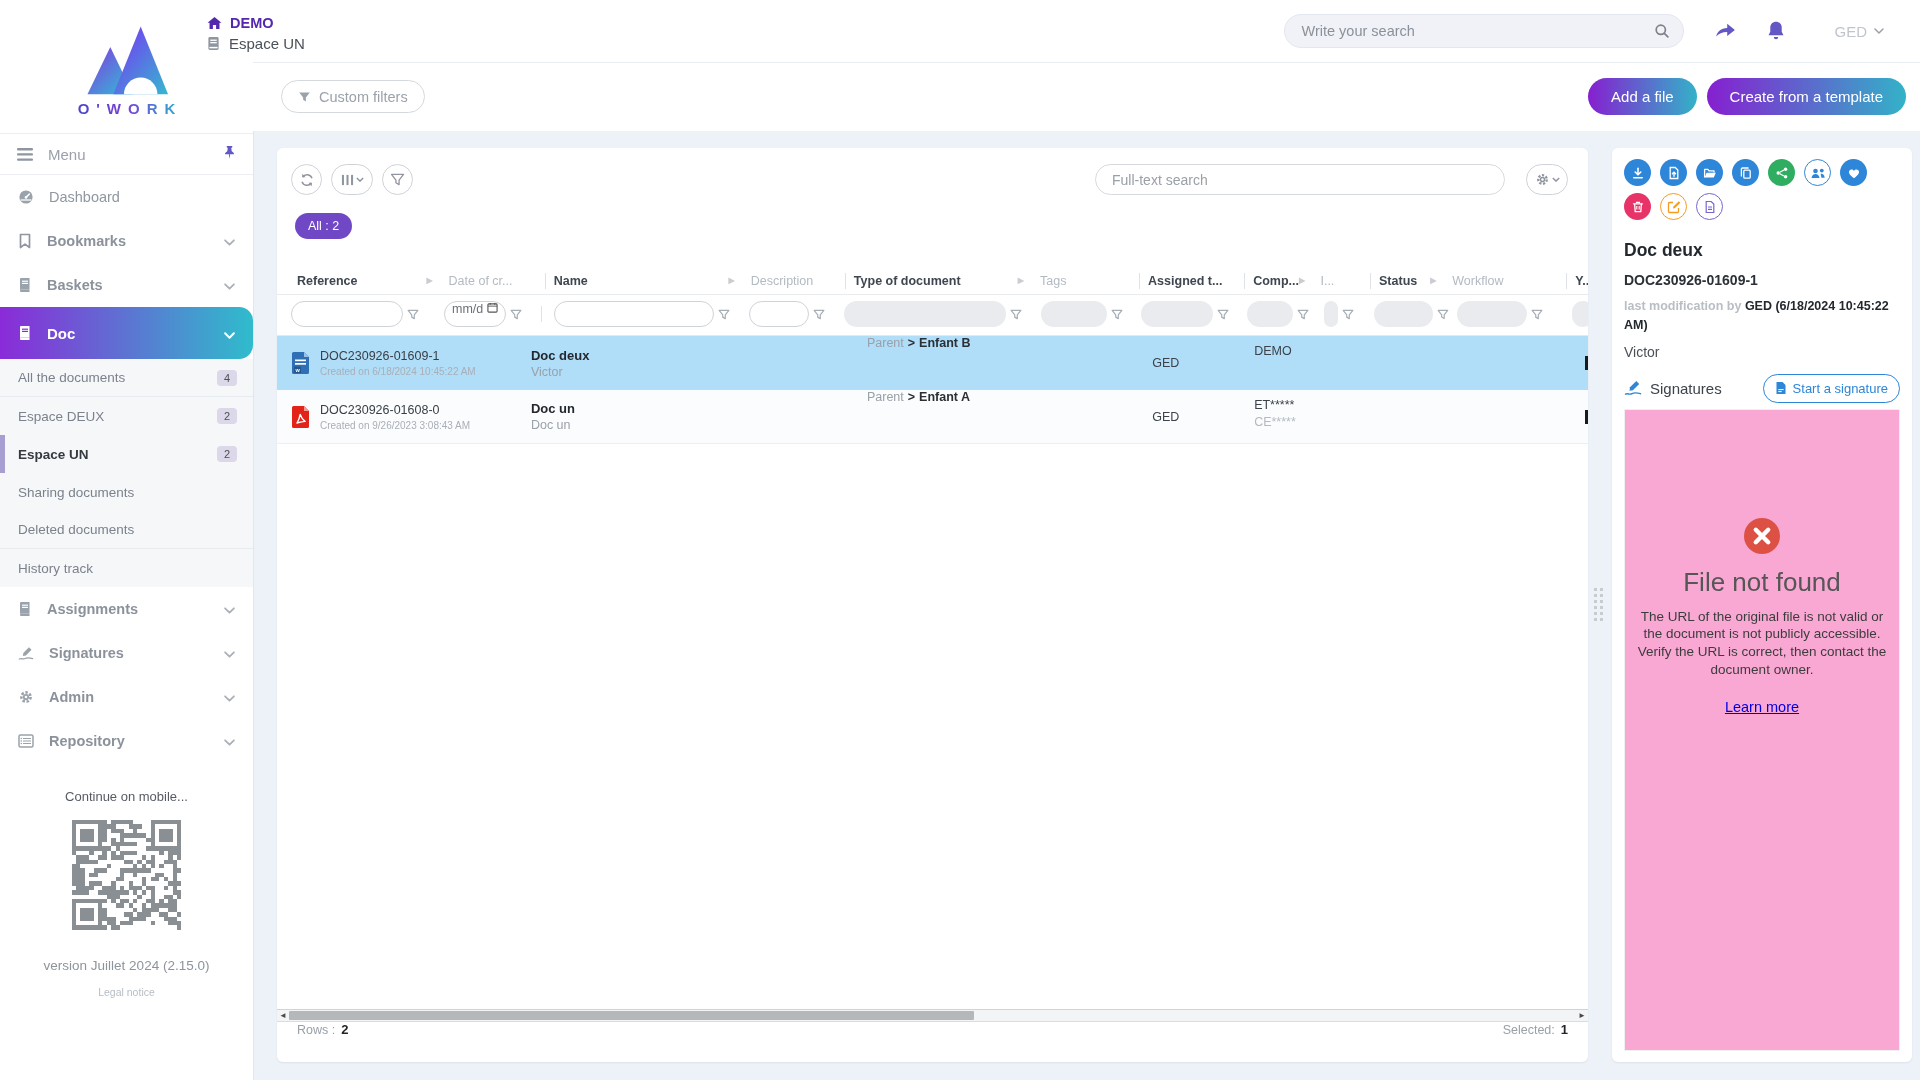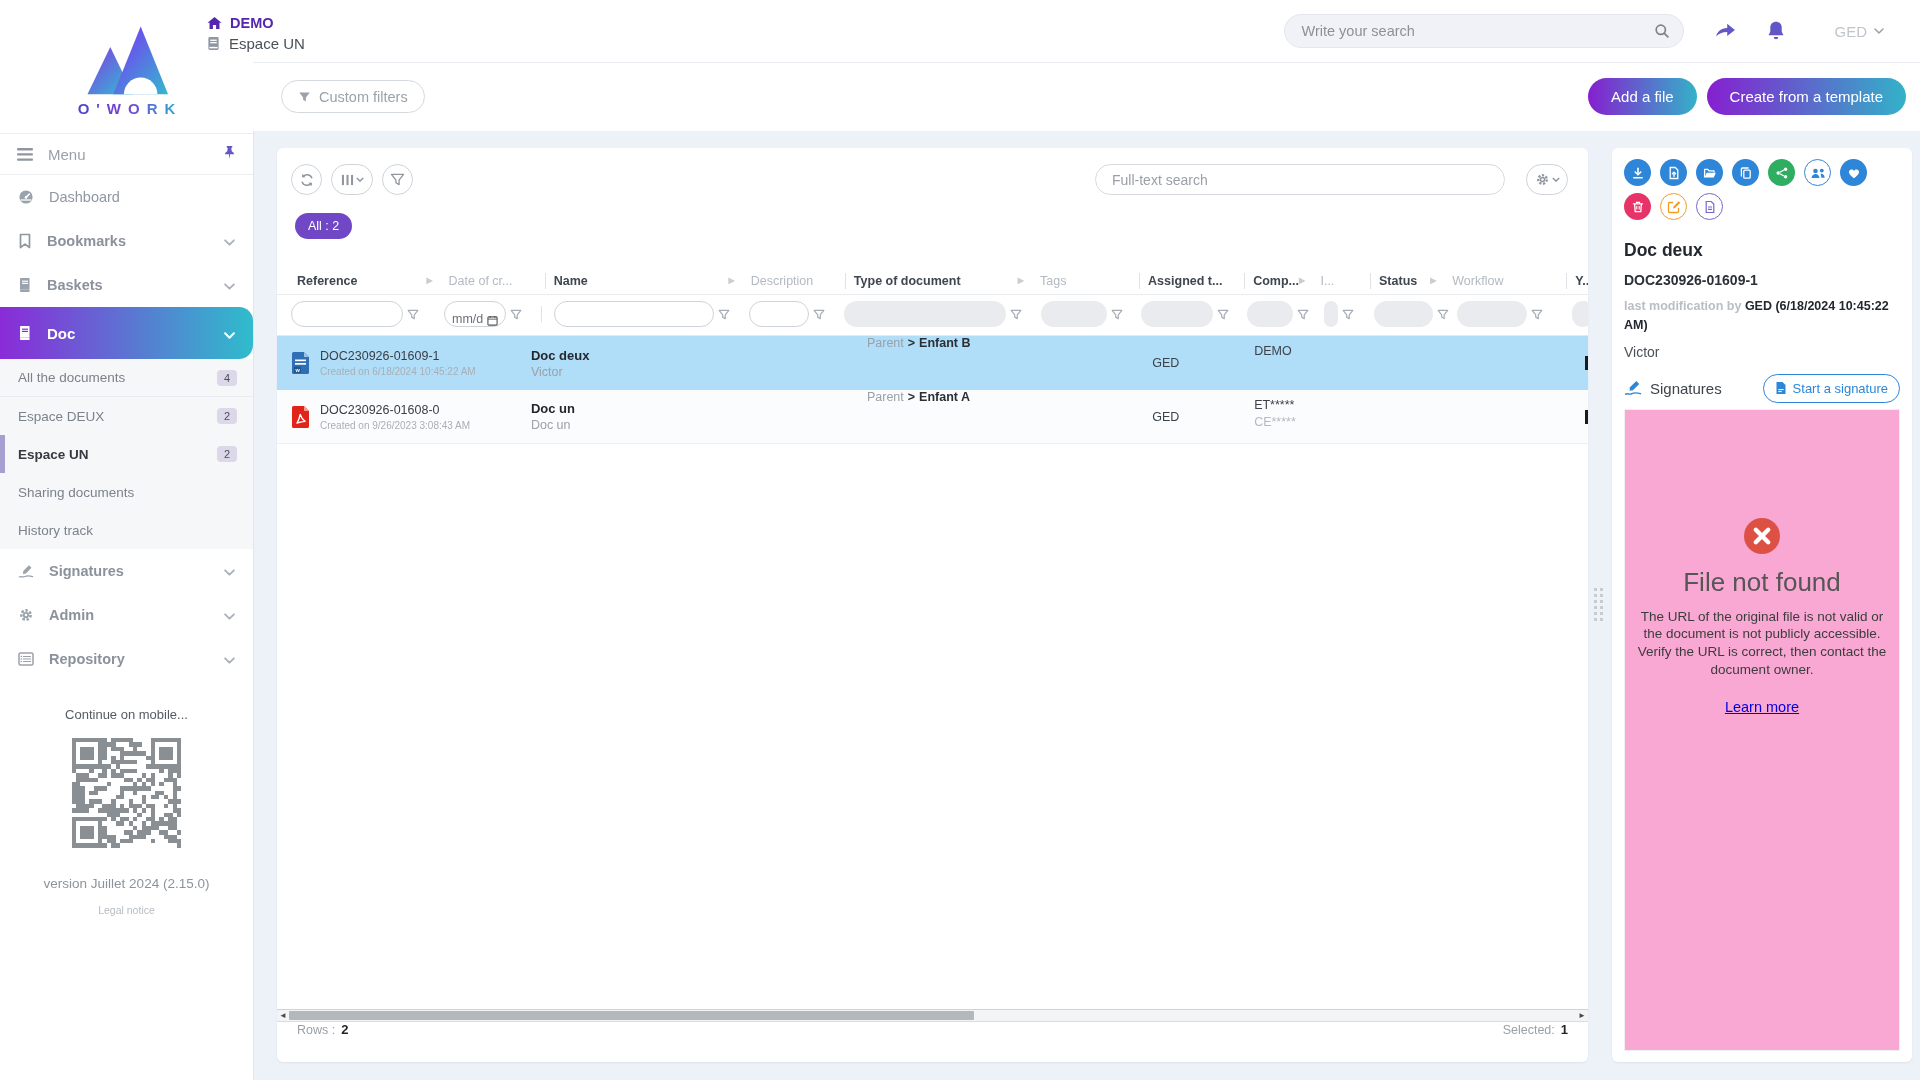--- a/index.html
+++ b/index.html
@@ -82,21 +82,21 @@
   .th.sep::before, .tf.sep::before { content:""; width:1px; height:16px; background:#dfe3e7; margin-right:8px; flex:none; }
   .c1{width:153px} .c2{width:97px} .c3{width:208px} .c4{width:95px} .c5{width:197px} .c6{width:100px}
   .c7{width:106px} .c8{width:77px} .c9{width:50px} .c10{width:83px} .c11{width:115px} .c12{width:30px}
   .cm{width:250px}
 
   .tfilters { display:flex; align-items:center; padding:6px 0 8px 6px; border-bottom:1px solid #e6e9ec; }
   .tf { padding-left:8px; display:flex; align-items:center; gap:4px; flex:none; }
   .pill-input { height:26px; border:1px solid #ced3d9; border-radius:13px; background:#fff; outline:none;
                 font-family:"Liberation Sans",sans-serif; font-size:12px; padding:0 9px; color:#474d55; min-width:0; }
   .pill-date { height:26px; border:1px solid #ced3d9; border-radius:13px; background:#fff; display:flex;
-               align-items:flex-end; gap:4px; padding:0 7px; font-size:12.5px; color:#6b7178; cursor:pointer; }
+               align-items:flex-start; gap:4px; padding:0 7px; font-size:12.5px; color:#6b7178; cursor:pointer; }
   .pill-disabled { height:26px; border-radius:13px; background:#e9ebee; }
 
   .trow { display:flex; align-items:stretch; height:54px; padding-left:6px; font-size:12.5px; cursor:pointer; }
   .trow.selected { background:#b0ddf7; }
   .trow.alt { background:#fbfcfd; border-bottom:1px solid #edf0f2; }
   .td { padding-left:8px; display:flex; overflow:hidden; }
   .td-ref { align-items:center; gap:9px; }
   .ref-line1 { color:#383f47; font-size:12.5px; white-space:nowrap; }
   .ref-line2 { color:#a9afb7; font-size:10px; margin-top:3px; white-space:nowrap; }
   .td-name { flex-direction:column; justify-content:center; }
@@ -253,25 +253,42 @@
       <span>Espace DEUX</span>
       <span class="count-badge">2</span>
     </div>
     <div class="submenu-item active">
       <span>Espace UN</span>
       <span class="count-badge">2</span>
     </div>
     <div class="submenu-item">
       <span>Sharing documents</span>
     </div>
+    <div class="submenu-item divided">
+      <span>Deleted documents</span>
+    </div>
     <div class="submenu-item">
       <span>History track</span>
     </div>
   </div>
 
+  <div class="nav-item bold">
+    <svg width="14" height="16" viewBox="0 0 14 16">
+      <path d="M2 2.2C2 1.5 2.5 1 3.2 1h8.3v11.4H3.4c-.8 0-1.4.5-1.4 1.3z" fill="#9aa2ab"></path>
+        <path d="M2 13.7c0-.8.6-1.3 1.4-1.3h8.1V15H3.2C2.5 15 2 14.4 2 13.7z" fill="#9aa2ab"></path>
+        <rect x="4" y="3.6" width="6" height="1.2" fill="#fff"></rect>
+        <rect x="4" y="5.8" width="6" height="1.2" fill="#fff"></rect>
+    </svg>
+    <span>Assignments</span>
+    <span class="chev">
+      <svg width="11" height="7" viewBox="0 0 10 6">
+          <path d="M1 1l4 4 4-4" fill="none" stroke="#aab0b8" stroke-width="1.6" stroke-linecap="round" stroke-linejoin="round"></path>
+        </svg>
+    </span>
+  </div>
 
   <div class="nav-item bold">
     <svg width="16" height="15" viewBox="0 0 18 16">
       <path d="M12.3 1l2.9 2.9-6.3 6.3-3.4.5.5-3.4z" fill="#9aa2ab"></path>
         <path d="M1.5 14.2c2.5-1.5 4 1 6.5-.5s5-1 8.5 0" fill="none" stroke="#9aa2ab" stroke-width="1.4" stroke-linecap="round"></path>
     </svg>
     <span>Signatures</span>
     <span class="chev">
       <svg width="11" height="7" viewBox="0 0 10 6">
           <path d="M1 1l4 4 4-4" fill="none" stroke="#aab0b8" stroke-width="1.6" stroke-linecap="round" stroke-linejoin="round"></path>

